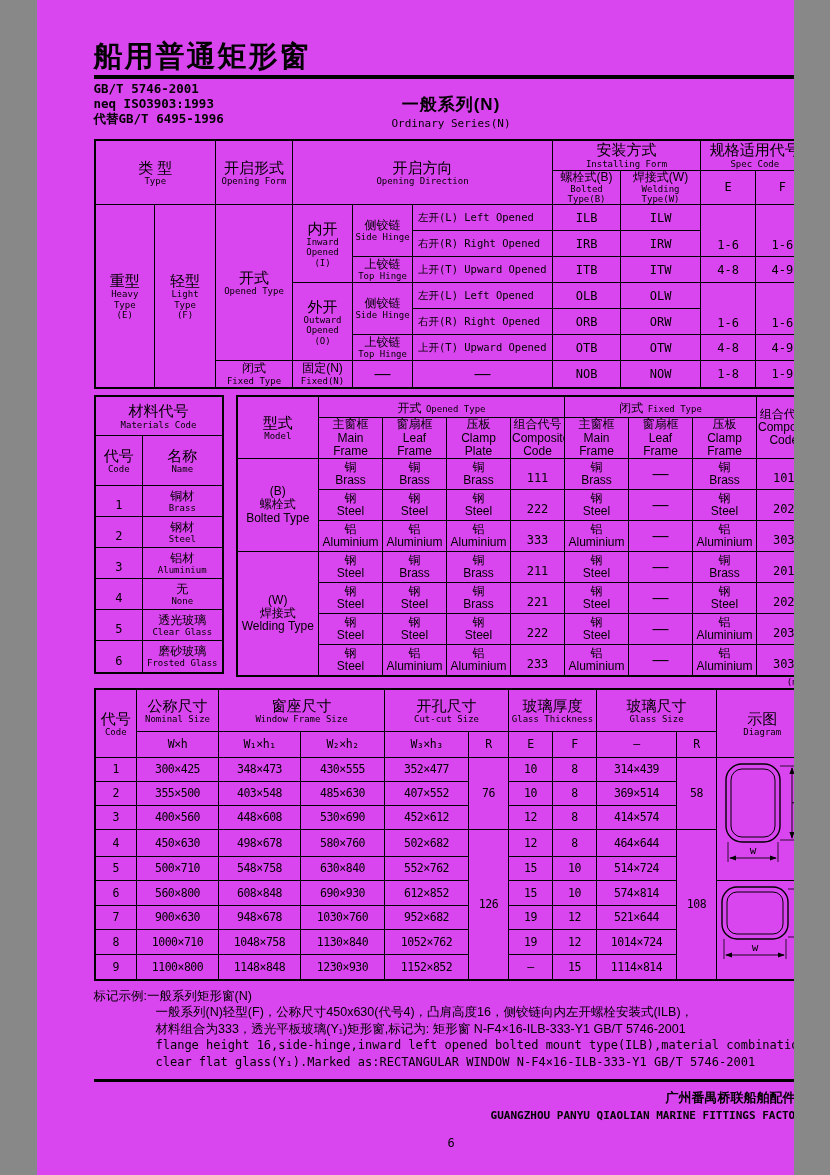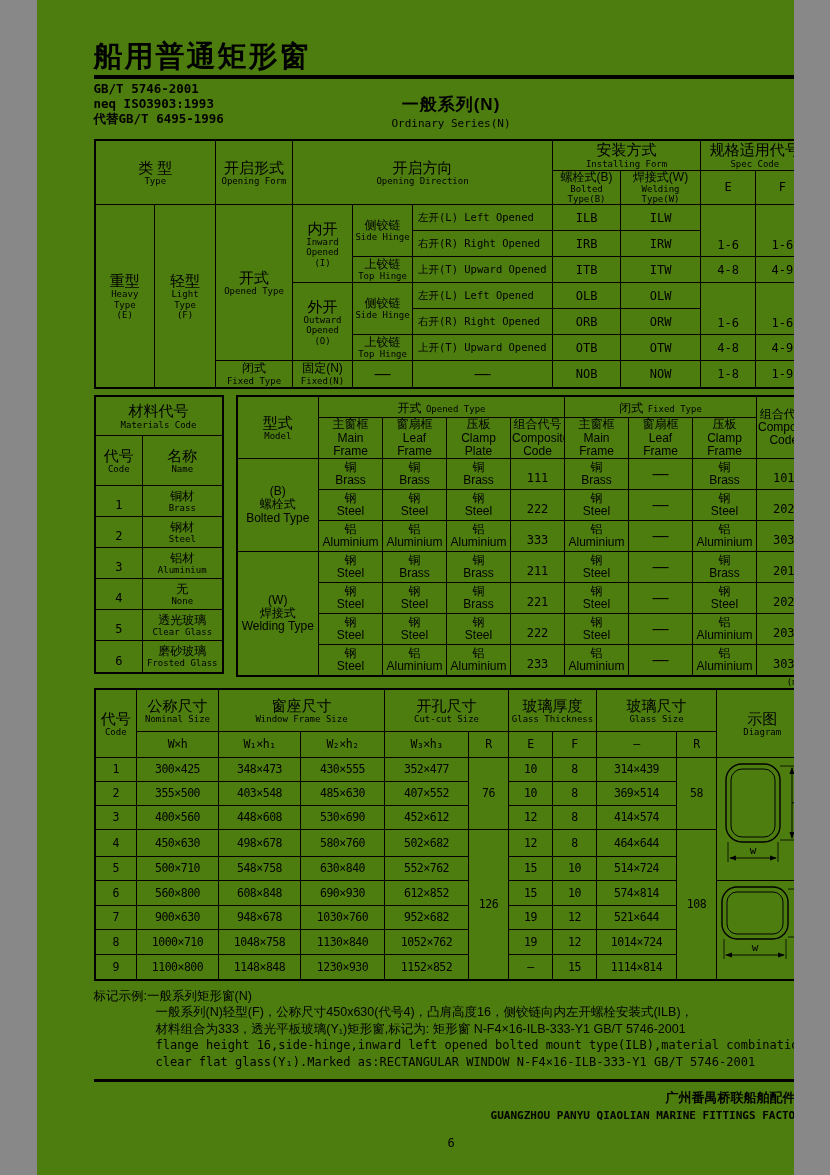--- a/index.html
+++ b/index.html
@@ -1,17 +1,17 @@
 <!DOCTYPE html>
 <html><head>
 <meta charset="utf-8">
 <style>
   html,body { margin:0; padding:0; background:#888; }
   .page {
-    width:757px; height:1175px; background:#4d7c0f; color:#000;
+    width:757px; height:1175px; background:#d946ef; color:#000;
     font-family:"Liberation Sans", sans-serif;
     position:relative; margin:0 auto; overflow:hidden;
   }
   .content { position:absolute; left:57px; top:0; width:715px; }
 
   
   .title-row { display:flex; justify-content:space-between; align-items:flex-end;
                padding-top:42px; border-bottom:4px solid #000; padding-bottom:4px; }
   .title-cn { font-size:29px; font-weight:bold; letter-spacing:2px; line-height:1; }
   .title-en { font-size:20.5px; font-weight:bold; letter-spacing:0px; line-height:1.1; }

